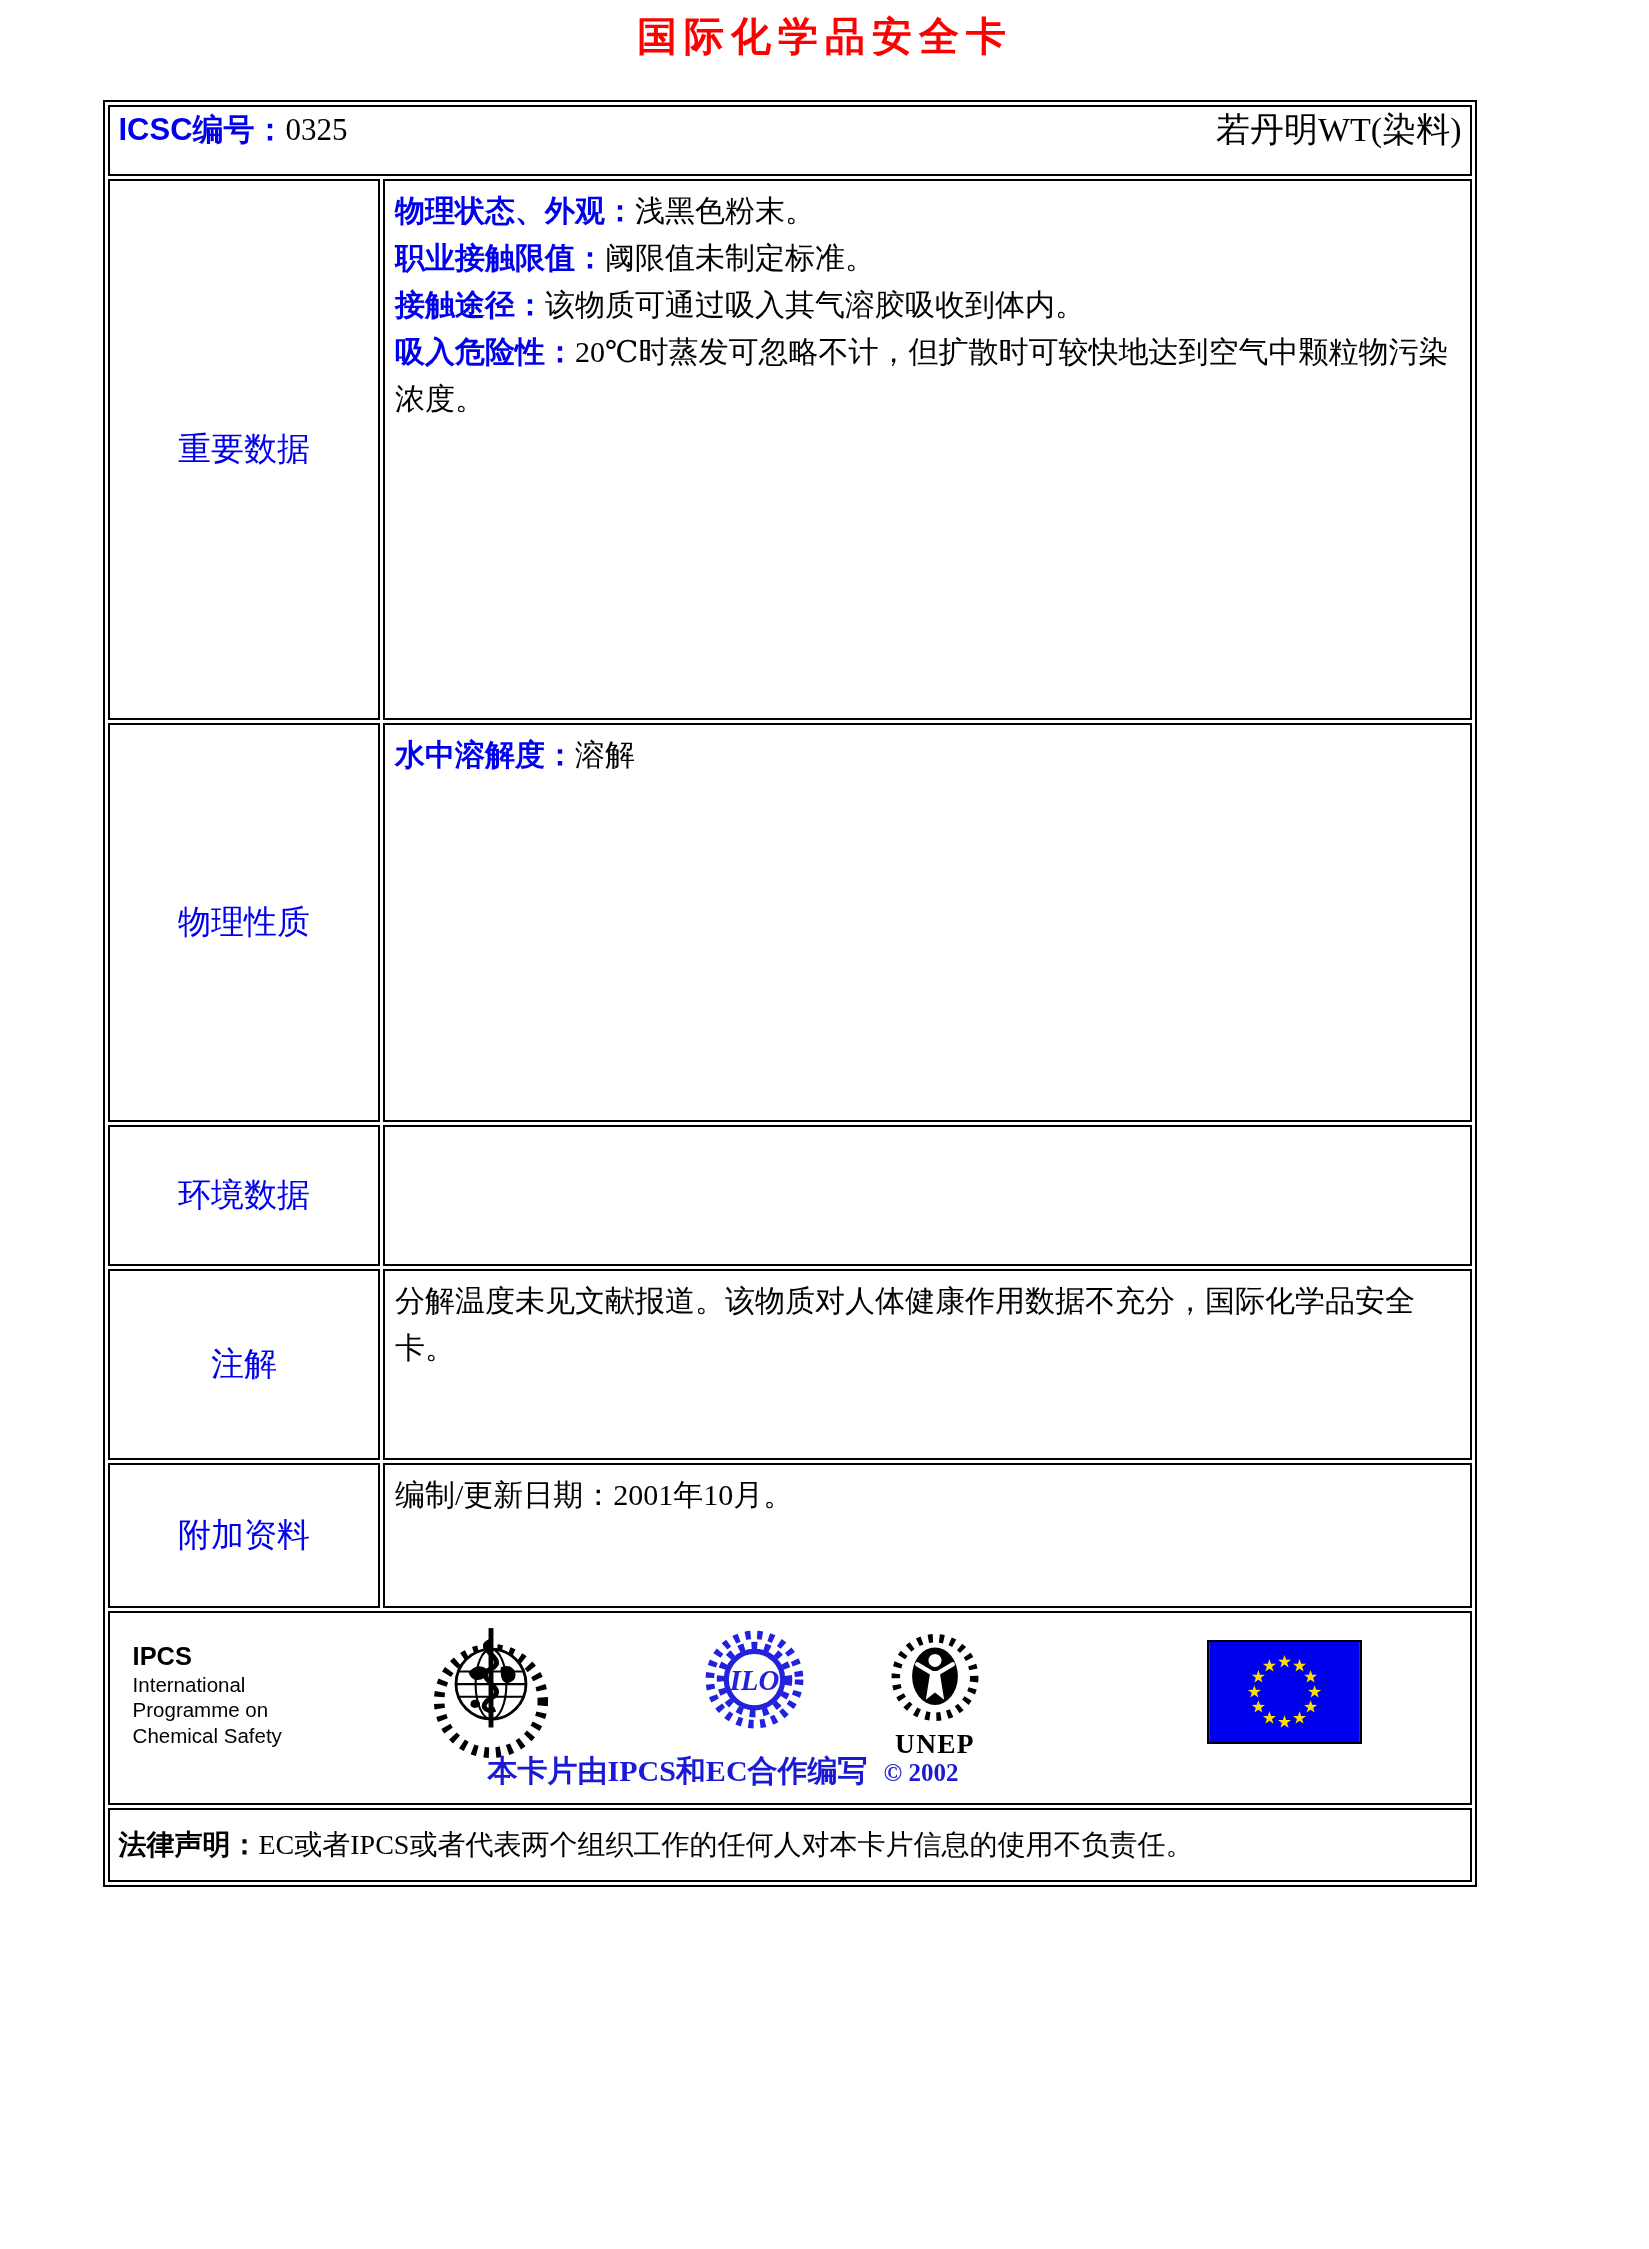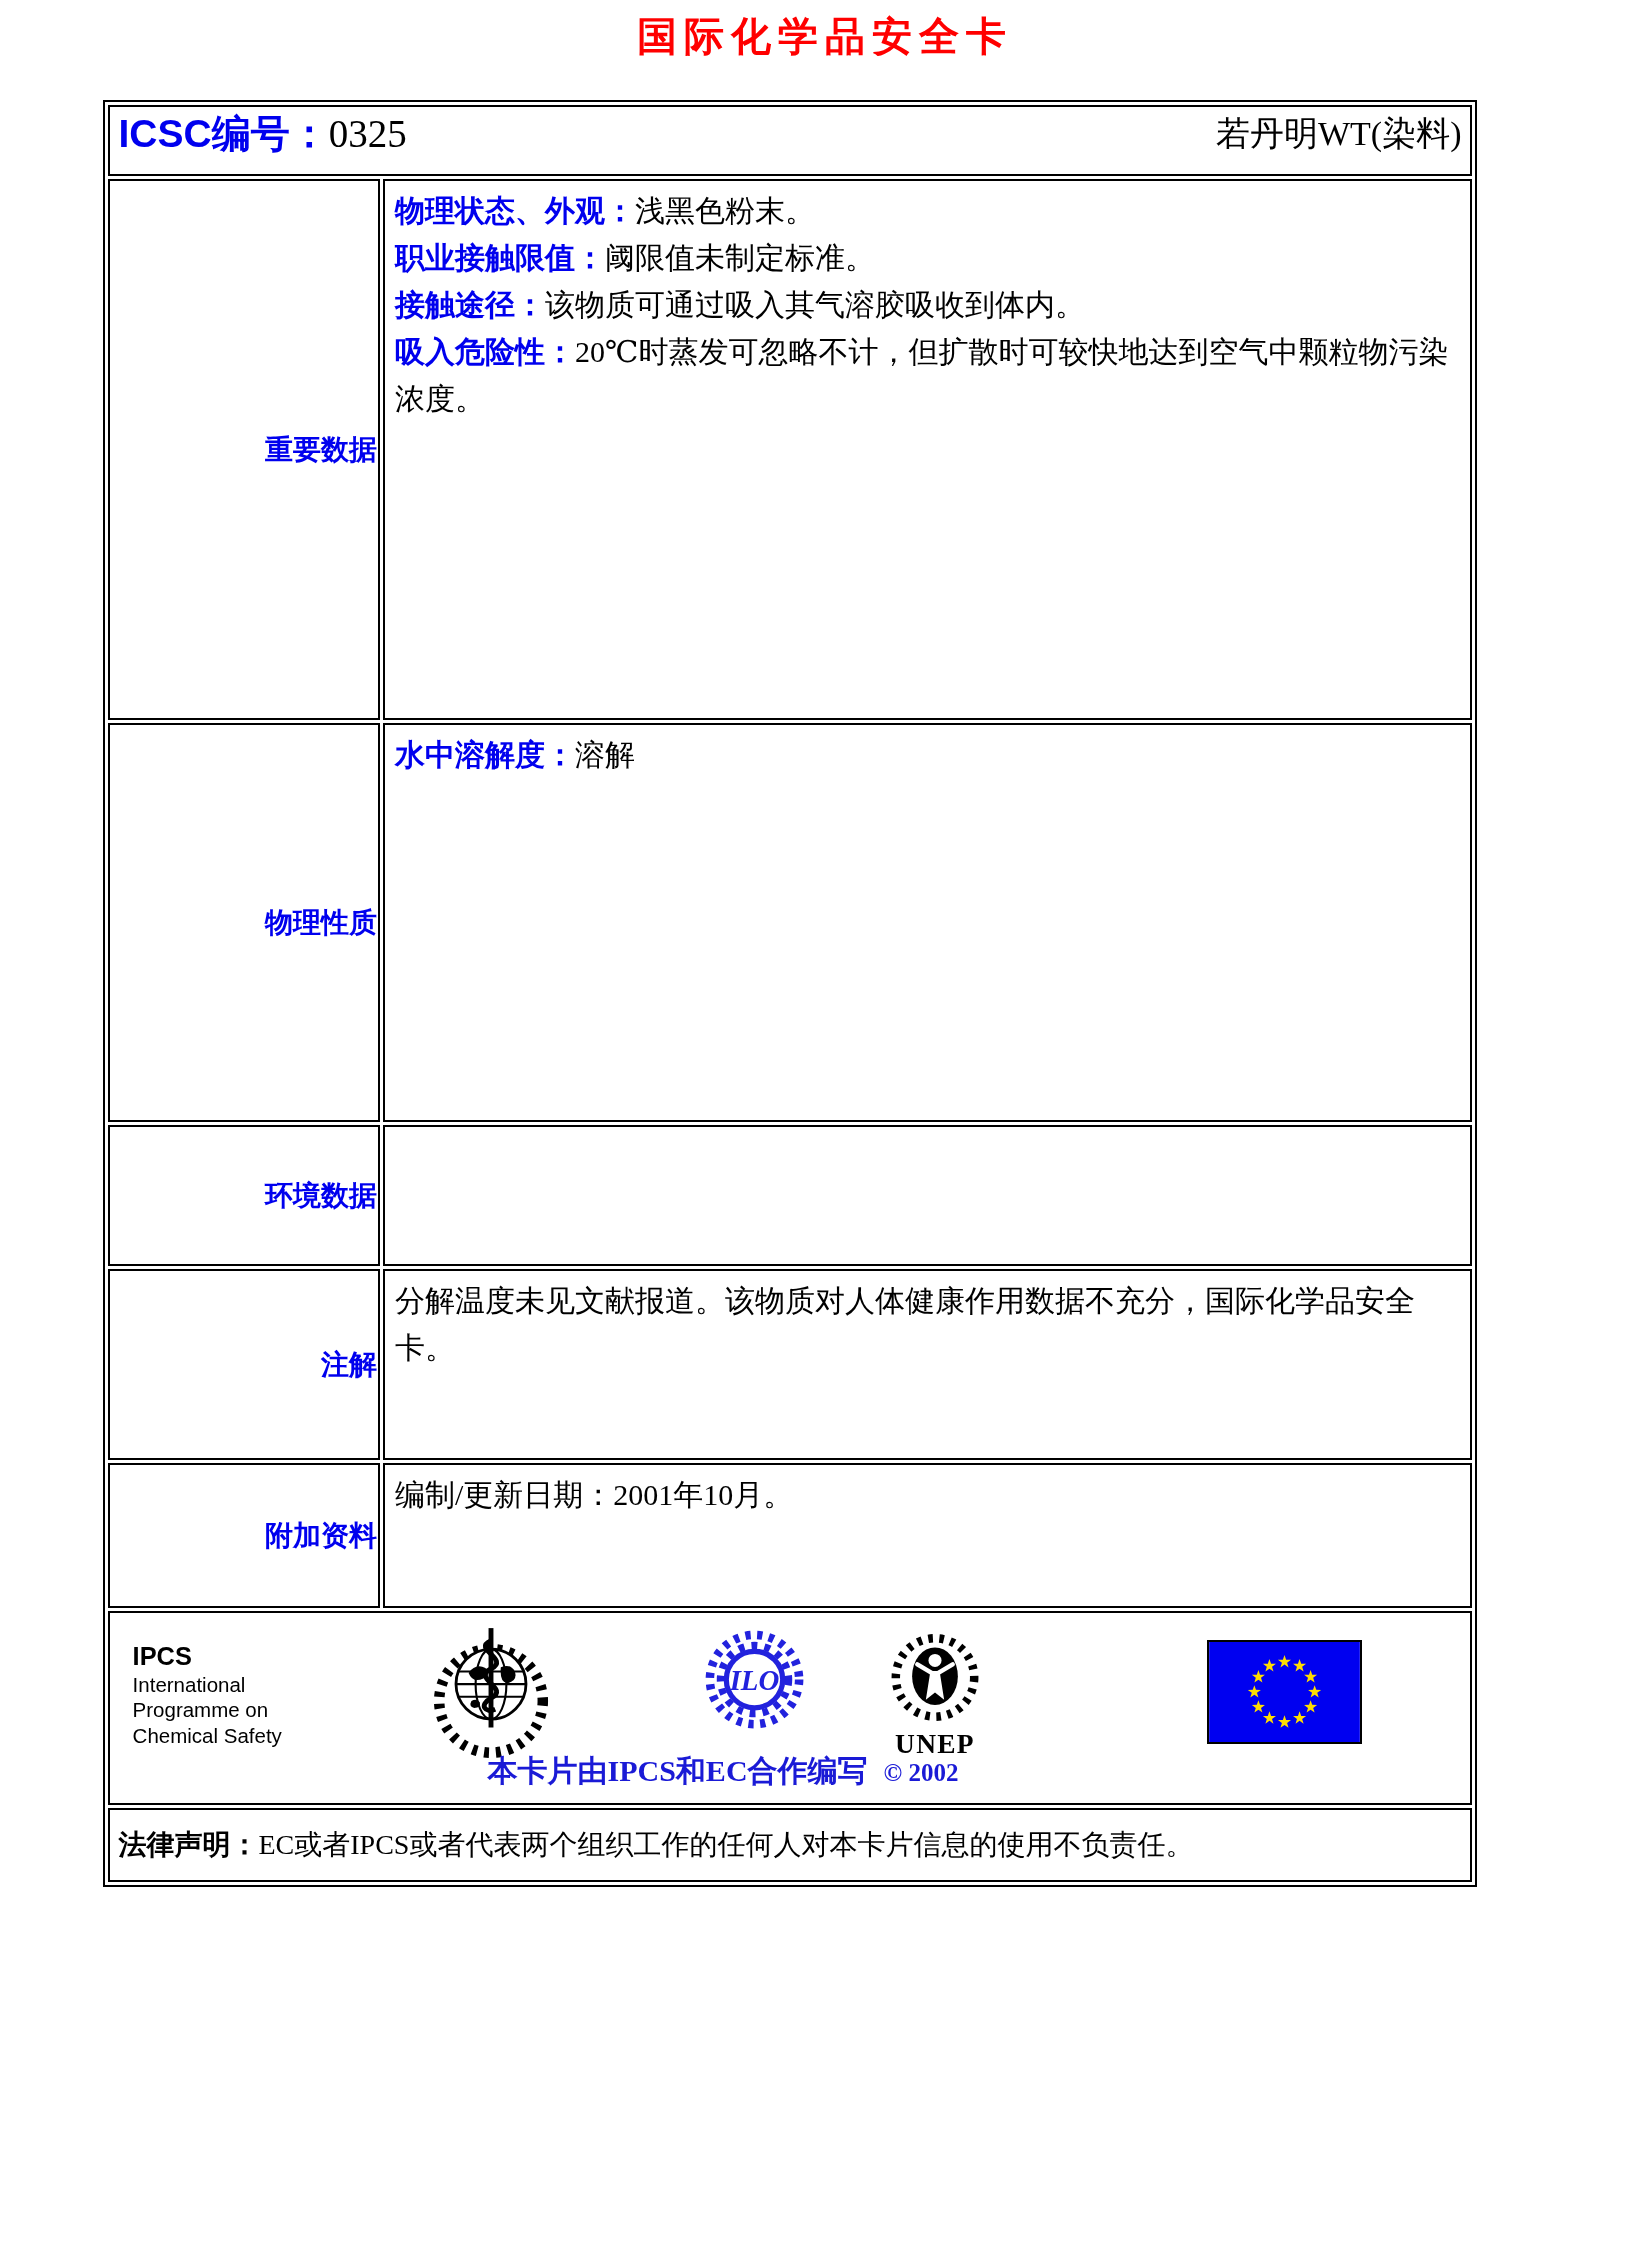--- a/index.html
+++ b/index.html
@@ -10,25 +10,25 @@
         font-family:"Liberation Sans","DejaVu Sans",sans-serif;}
   table.card{position:absolute;left:103px;top:100px;width:1374px;
         border-collapse:separate;border-spacing:3.5px;border:2.8px solid #000;
         table-layout:fixed;background:#fff;}
   table.card td{border:2.1px solid #000;background:#fff;vertical-align:top;}
   .header-cell{padding:0 8.5px;}
   .header-inner{display:flex;justify-content:space-between;align-items:center;height:100%;}
   .blue-label{color:#0000ee;font-family:"Liberation Sans","DejaVu Sans",sans-serif;
         font-weight:bold;}
   .serif-val{font-family:"Liberation Serif","DejaVu Serif",serif;color:#000;}
-  .hdr-left{font-size:39px;}
+  .hdr-left{font-size:31px;}
   .chem-name{font-size:34px;}
-  .label-cell{vertical-align:middle !important;text-align:right;
+  .label-cell{vertical-align:middle !important;text-align:center;
         color:#0000ee;font-family:"Liberation Sans","DejaVu Sans",sans-serif;
-        font-weight:bold;font-size:28px;}
+        font-weight:normal;font-size:33px;}
   .content-cell{padding:5.7px 10px;font-size:30px;line-height:47px;}
   .content-cell .blue-label{font-size:30px;margin-top:32px;}
   .footer-cell{position:relative;padding:0;}
   .ipcs-block{position:absolute;left:22.6px;top:28px;
         font-family:"Liberation Sans","DejaVu Sans",sans-serif;color:#000;}
   .ipcs-acronym{font-size:25.4px;font-weight:bold;line-height:31px;}
   .ipcs-line{font-size:20.5px;line-height:25.4px;}
   .logo{position:absolute;}
   .who-logo{left:318px;top:8.5px;}
   .ilo-logo{left:592px;top:5px;font-style:italic;}

